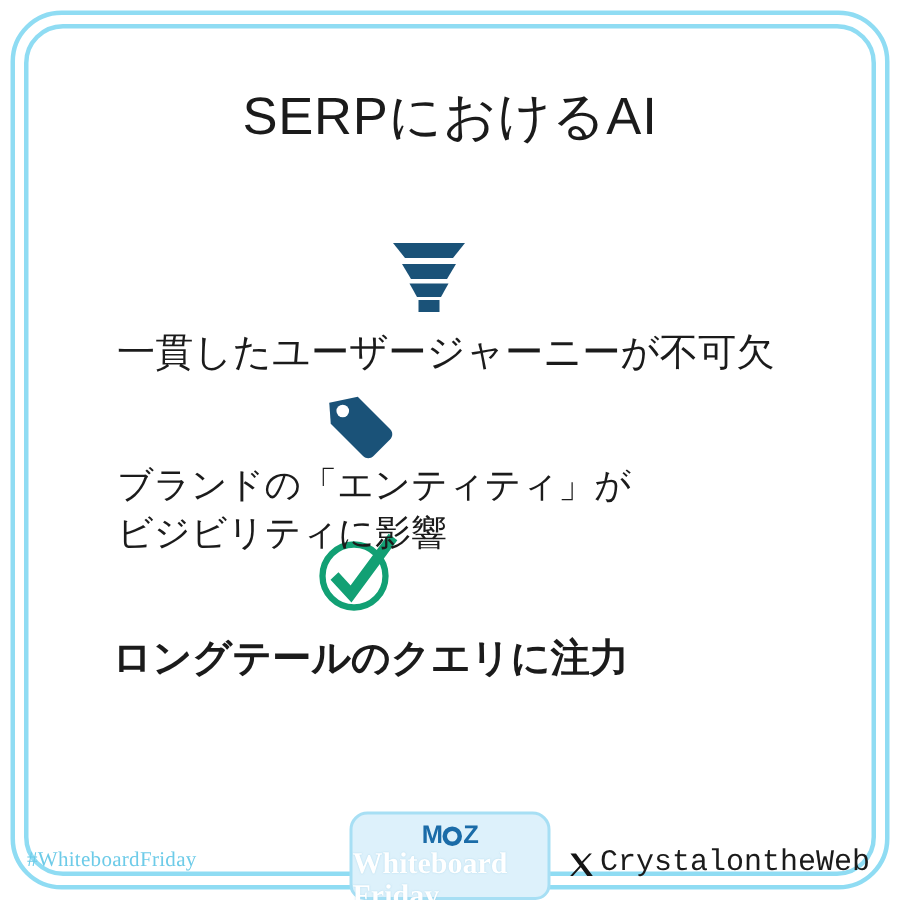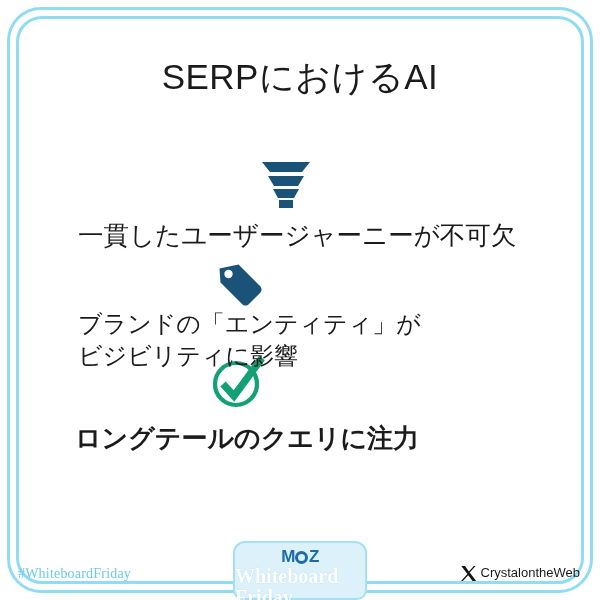--- a/index.html
+++ b/index.html
@@ -56,22 +56,22 @@
   .footer-hash{
     position:absolute;left:18px;top:566px;
     font-size:14px;color:#6dcbe8;
     font-family:"Liberation Serif","DejaVu Serif",serif;
     letter-spacing:0.2px;
     text-align:right;
   }
   .footer-right{
     position:absolute;right:16px;top:564px;
     display:flex;align-items:center;gap:4px;
-    font-family:Liberation Sans, sans-serif;
-    font-size:13px;color:#1b1b1b;
+    font-family:Liberation Mono, monospace;
+    font-size:20px;color:#1b1b1b;
   }
   .x-glyph{
     display:inline-block;width:17px;height:17px;position:relative;top:1px;
   }
 
   
   .moz-badge{
     position:absolute;left:233px;top:541px;width:134px;height:59px;
     background:#ddf1fb;
     border:2px solid #a7dff4;

